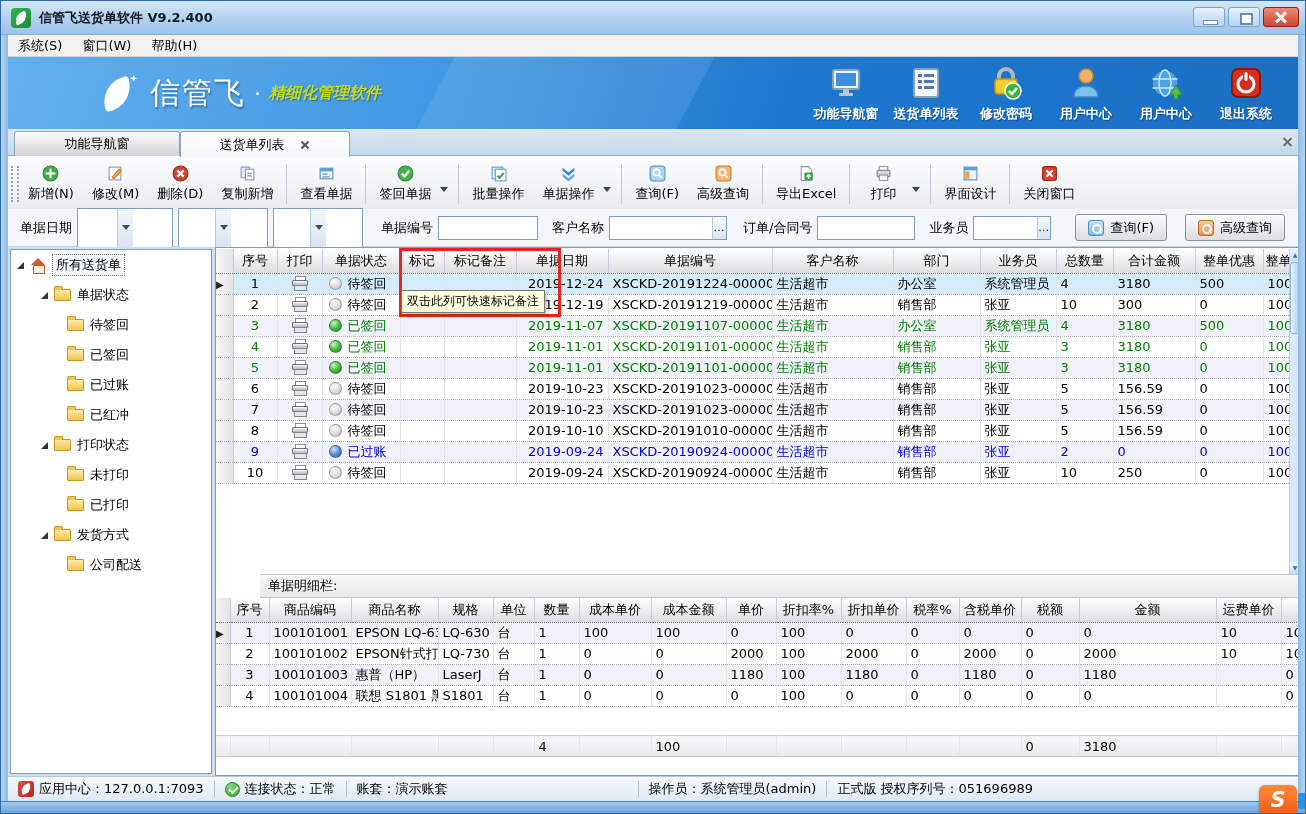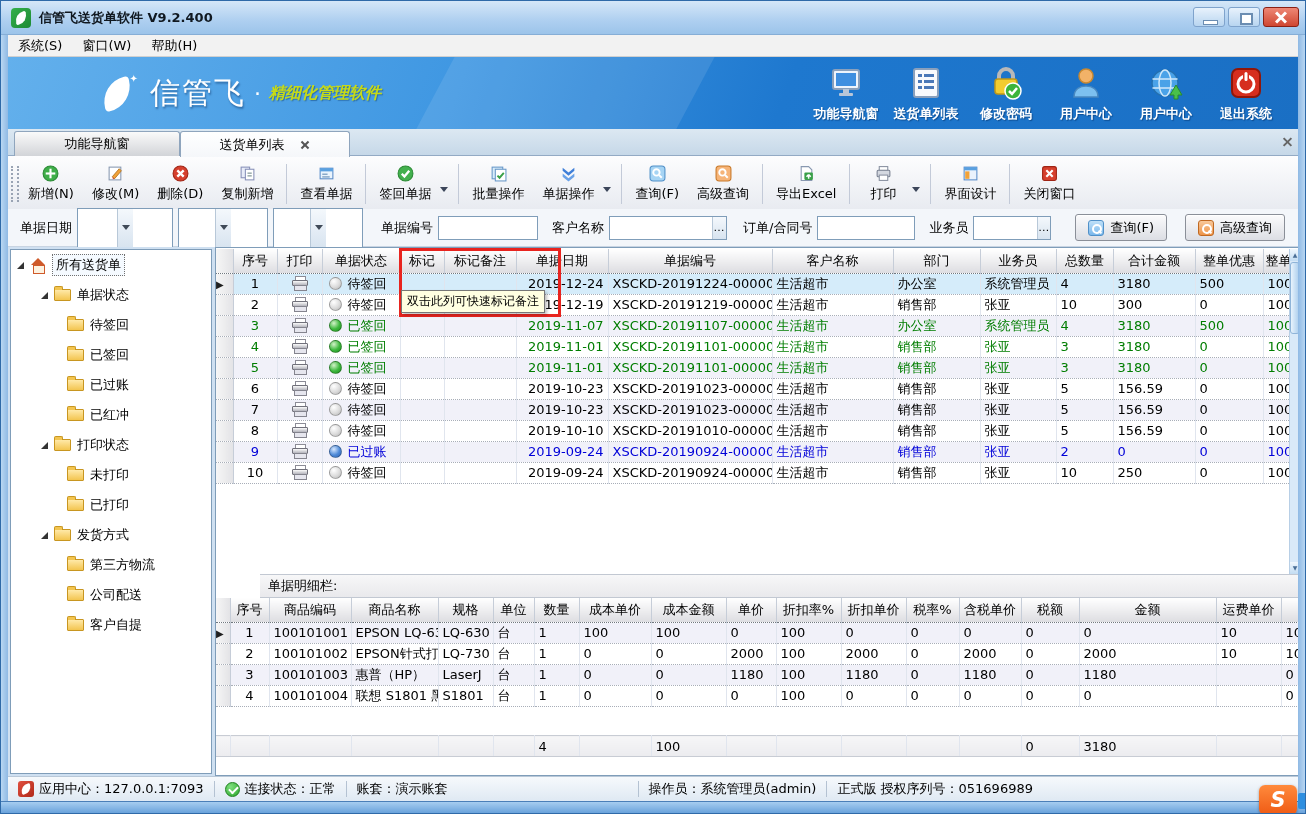--- a/index.html
+++ b/index.html
@@ -502,29 +502,21 @@
       <span class="folder"></span>
       <span>已打印</span>
     </div>
     <div class="tnode lvl2">
       <span class="expander"></span>
       <span class="folder"></span>
       <span>发货方式</span>
     </div>
     <div class="tnode lvl3">
       <span class="folder"></span>
-      <span>第三方物流</span>
-    </div>
-    <div class="tnode lvl3">
-      <span class="folder"></span>
       <span>公司配送</span>
-    </div>
-    <div class="tnode lvl3">
-      <span class="folder"></span>
-      <span>客户自提</span>
     </div>
   </div>
 
   <div id="grid-panel">
     <table class="grid" id="orders-table">
         <colgroup>
           <col style="width: 17px;">
           <col style="width: 44px;">
           <col style="width: 45px;">
           <col style="width: 78px;">

